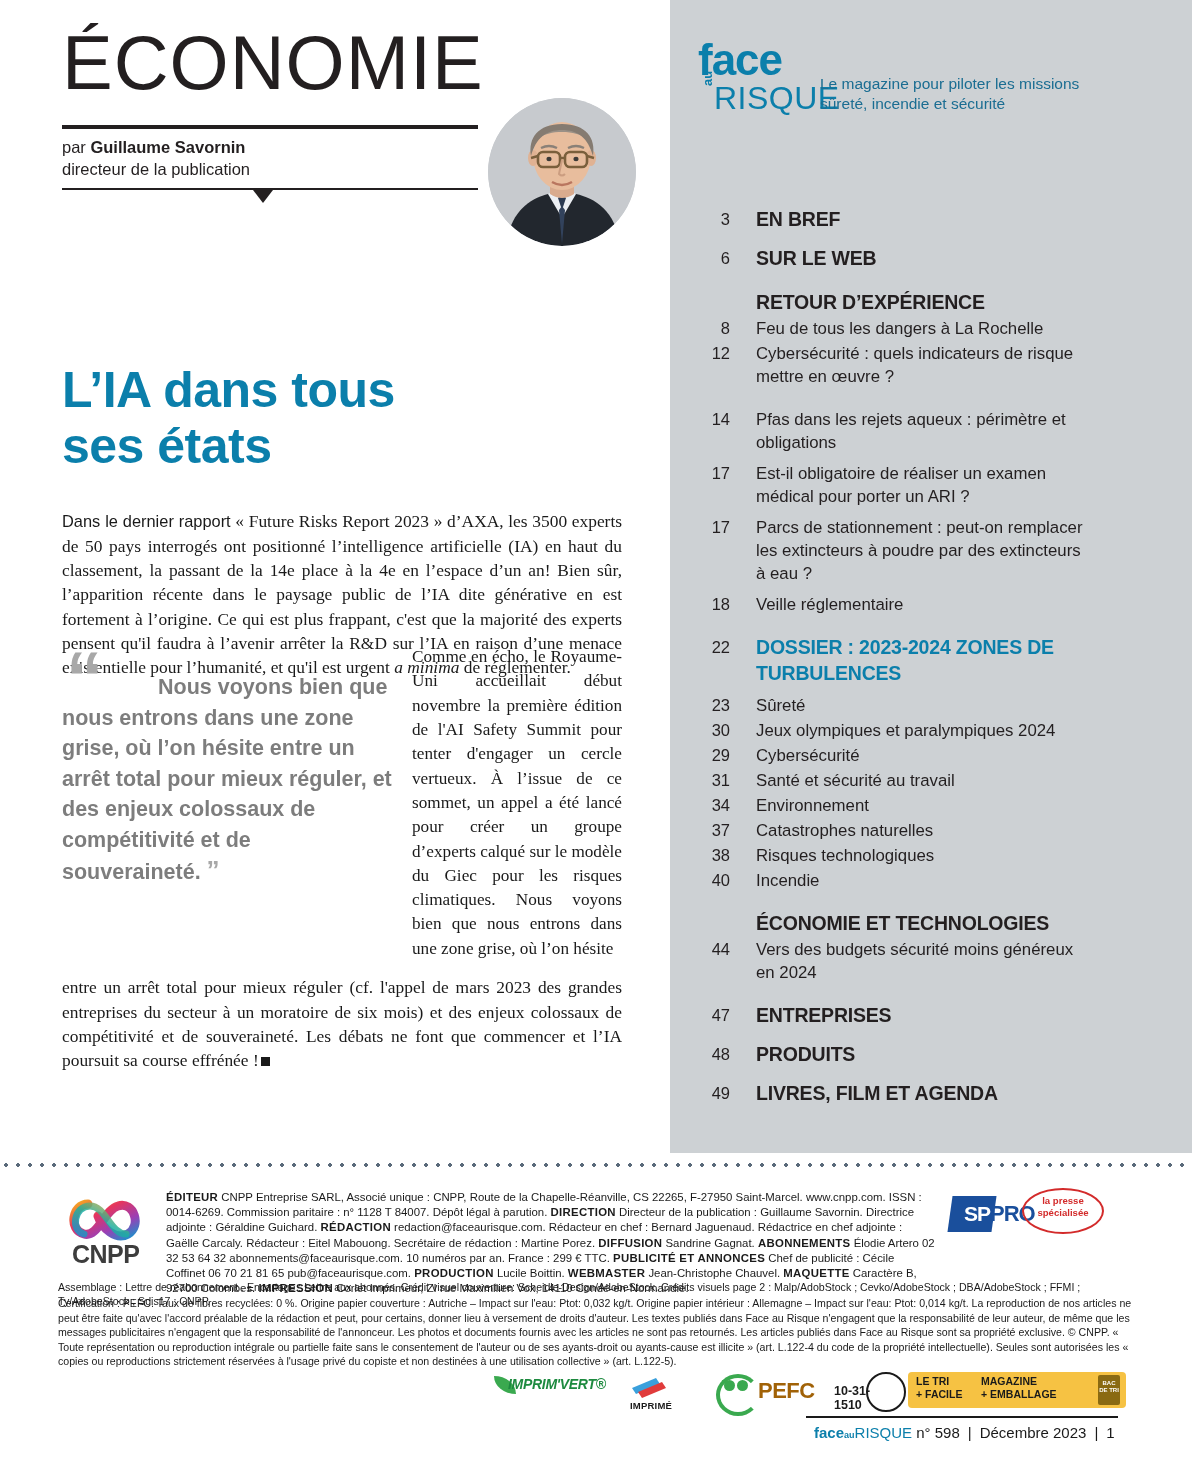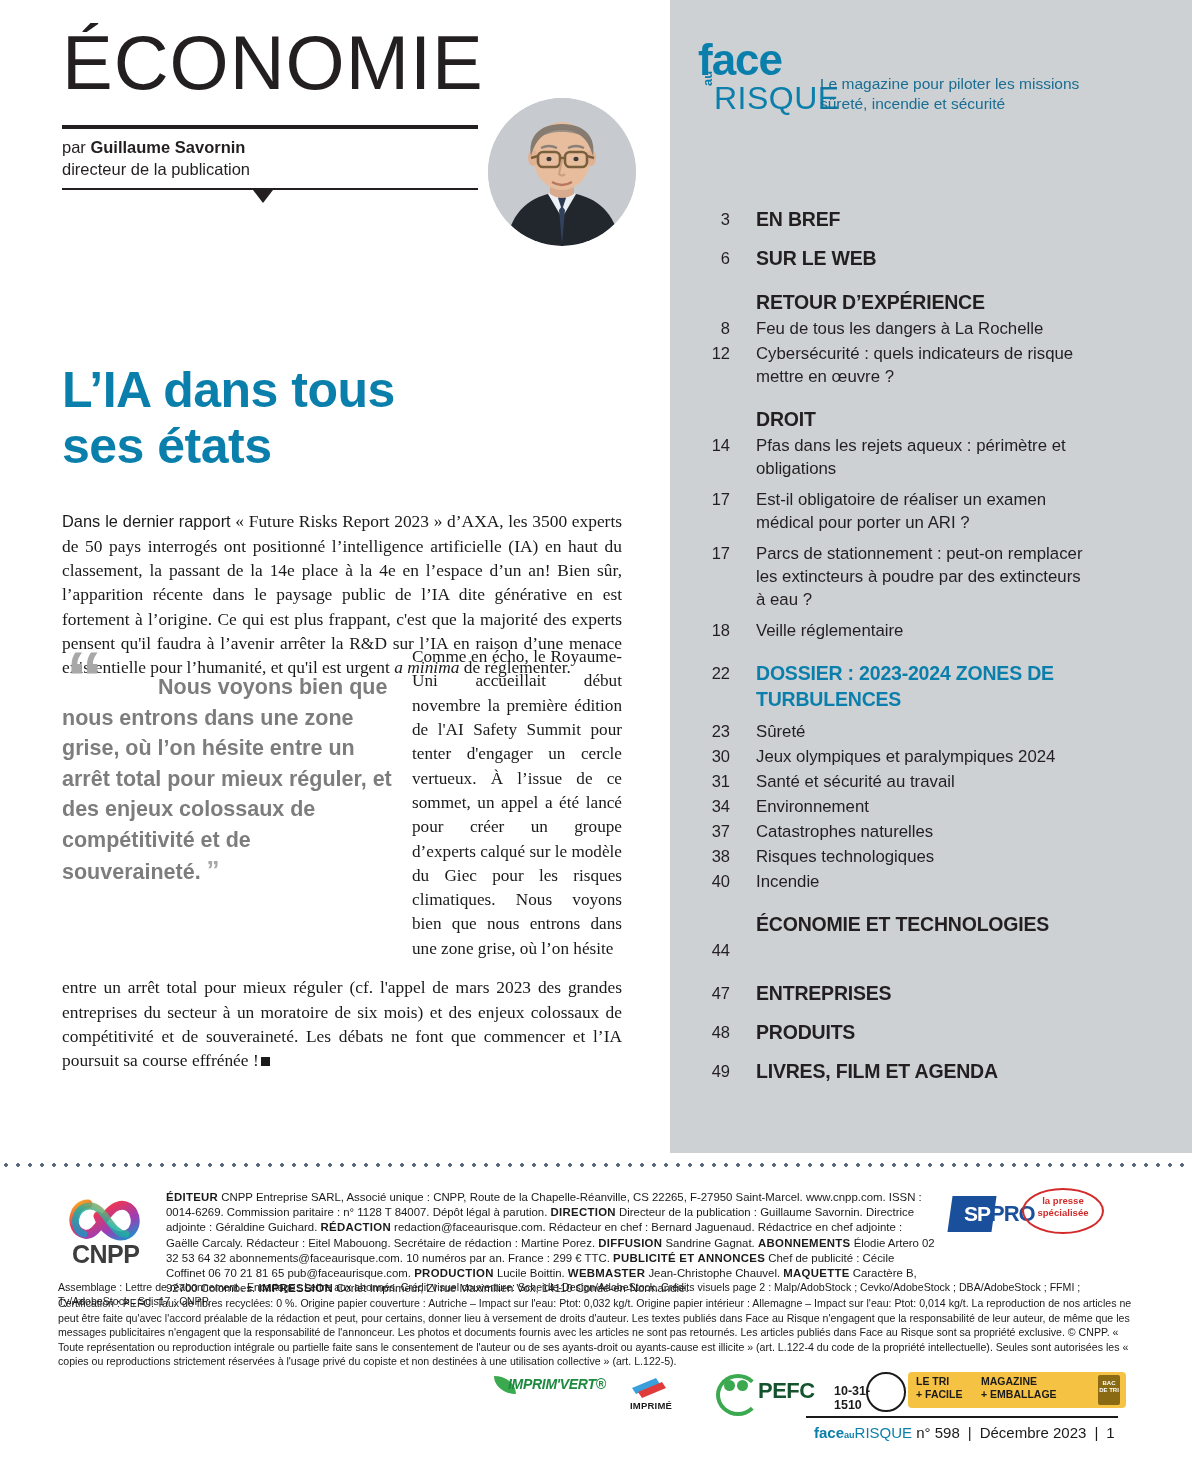--- a/index.html
+++ b/index.html
@@ -182,21 +182,21 @@
     position:absolute;left:4px;top:28px;font-size:9.5px;font-weight:bold;color:#1a1a1a;
     letter-spacing:0.2px;
   }
   .pefc{position:absolute;left:208px;top:2px;width:180px;height:40px;}
   .pefc .circle{
     position:absolute;left:0;top:2px;width:36px;height:34px;border:4px solid #3aa94f;
     border-radius:50%;border-right-color:transparent;
   }
   .pefc .tree{position:absolute;left:8px;top:8px;width:11px;height:11px;background:#3aa94f;border-radius:50%;}
   .pefc .tree2{position:absolute;left:21px;top:8px;width:11px;height:11px;background:#3aa94f;border-radius:50%;}
-  .pefc .word{position:absolute;left:42px;top:6px;font-size:22px;font-weight:bold;color:#14532d;letter-spacing:-0.5px;}
+  .pefc .word{position:absolute;left:42px;top:6px;font-size:22px;font-weight:bold;color:#a16207;letter-spacing:-0.5px;}
   .pefc .code{position:absolute;left:118px;top:12px;font-size:12.5px;font-weight:bold;color:#1a1a1a;}
   .tri{
     position:absolute;left:358px;top:0;width:260px;height:42px;
   }
   .tri .circ{
     position:absolute;left:0;top:2px;width:36px;height:36px;border:2.5px solid #1a1a1a;border-radius:50%;
   }
   .tri .pill{
     position:absolute;left:42px;top:2px;width:218px;height:36px;background:#f6c243;border-radius:4px;
   }
@@ -330,21 +330,20 @@
         <div class="toc-num">8</div>
         <div class="toc-text">Feu de tous les dangers à La Rochelle</div>
       </div>
       <div class="toc-row">
         <div class="toc-num">12</div>
         <div class="toc-text">Cybersécurité : quels indicateurs de risque mettre en œuvre ?</div>
       </div>
       <div class="sp-lg"></div>
       <div class="toc-row sec">
         <div class="toc-num"></div>
-        <div class="toc-text">DROIT</div>
       </div>
       <div class="toc-row">
         <div class="toc-num">14</div>
         <div class="toc-text">Pfas dans les rejets aqueux : périmètre et obligations</div>
       </div>
       <div class="sp-sm"></div>
       <div class="toc-row">
         <div class="toc-num">17</div>
         <div class="toc-text">Est-il obligatoire de réaliser un examen médical pour porter un ARI ?</div>
       </div>
@@ -366,20 +365,24 @@
       <div class="sp-sm"></div>
       <div class="toc-row">
         <div class="toc-num">23</div>
         <div class="toc-text">Sûreté</div>
       </div>
       <div class="toc-row">
         <div class="toc-num">30</div>
         <div class="toc-text">Jeux olympiques et paralympiques 2024</div>
       </div>
       <div class="toc-row">
+        <div class="toc-num">29</div>
+        <div class="toc-text">Cybersécurité</div>
+      </div>
+      <div class="toc-row">
         <div class="toc-num">31</div>
         <div class="toc-text">Santé et sécurité au travail</div>
       </div>
       <div class="toc-row">
         <div class="toc-num">34</div>
         <div class="toc-text">Environnement</div>
       </div>
       <div class="toc-row">
         <div class="toc-num">37</div>
         <div class="toc-text">Catastrophes naturelles</div>
@@ -392,20 +395,21 @@
         <div class="toc-num">40</div>
         <div class="toc-text">Incendie</div>
       </div>
       <div class="sp-lg"></div>
       <div class="toc-row sec">
         <div class="toc-num"></div>
         <div class="toc-text">ÉCONOMIE ET TECHNOLOGIES</div>
       </div>
       <div class="toc-row">
         <div class="toc-num">44</div>
+        <div class="toc-text">Vers des budgets sécurité moins généreux en 2024</div>
       </div>
       <div class="sp-lg"></div>
       <div class="toc-row sec">
         <div class="toc-num">47</div>
         <div class="toc-text">ENTREPRISES</div>
       </div>
       <div class="sp-md"></div>
       <div class="toc-row sec">
         <div class="toc-num">48</div>
         <div class="toc-text">PRODUITS</div>

